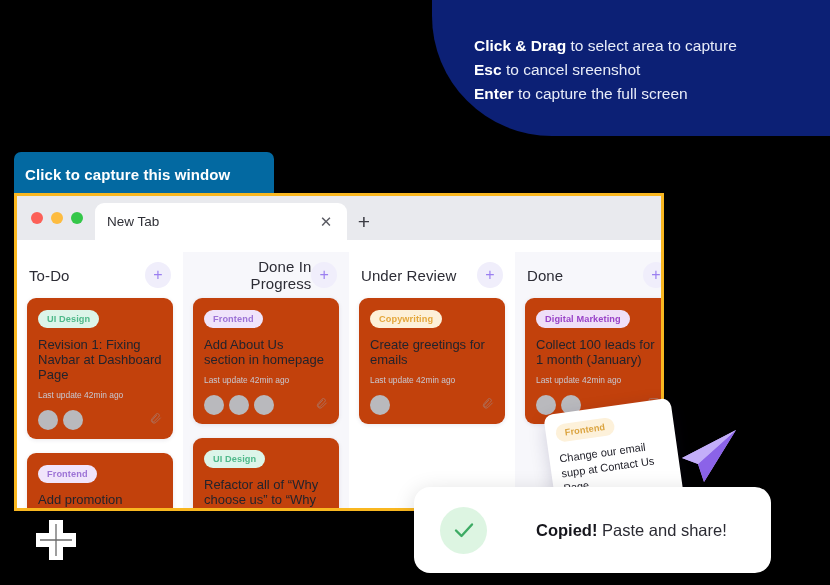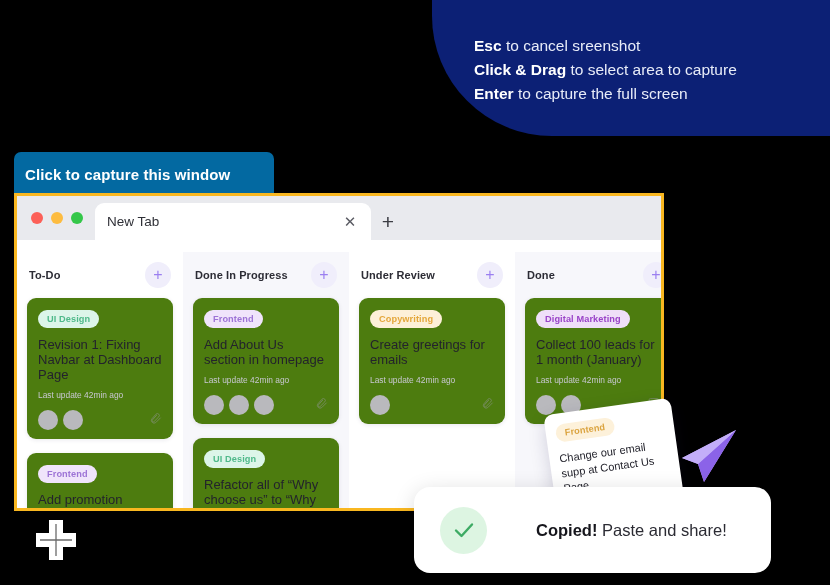--- a/index.html
+++ b/index.html
@@ -53,21 +53,21 @@
   .tabbar {
     height: 44px; background: #e9eaee;
     display: flex; align-items: flex-end;
     padding-left: 10px; position: relative;
   }
   .traffic { display:flex; gap:8px; align-items:center; height:44px; padding:0 12px 0 4px; }
   .dot { width: 12px; height: 12px; border-radius: 50%; }
   .dot.red { background:#fc6058; } .dot.yellow { background:#fdbc40; } .dot.green { background:#34c749; }
 
   .tab {
-    position: relative; width: 276px; height: 37px;
+    position: relative; width: 252px; height: 37px;
     background: #ffffff;
     border-top-left-radius: 9px; border-top-right-radius: 9px;
     display: flex; align-items: center; padding: 0 12px;
   }
   .tab-title { font-size: 13.5px; color: #2f3037; flex: 1; }
   .tab-close {
     width: 18px; height: 18px; display:flex; align-items:center; justify-content:center;
     color:#5a5b63; font-size:15px; line-height:1;
   }
   .newtab-btn {
@@ -79,29 +79,29 @@
   .board {
     position: relative; height: 271px; background: #ffffff;
     display: flex; padding: 12px 0 0 0; overflow: hidden;
   }
   .column { width: 166px; flex: 0 0 166px; padding: 0 10px; position: relative; }
   .column.alt { background: #f7f7fb; }
   .col-head {
     display: flex; align-items: center; justify-content: space-between;
     height: 46px; padding: 0 2px;
   }
-  .col-title { font-size: 11px; color: #2c2c35; font-weight: 700; letter-spacing:.1px;text-align:right; }
+  .col-title { font-size: 15px; color: #2c2c35; font-weight: 400; letter-spacing:.1px;text-align:right; }
   .col-add {
     width: 26px; height: 26px; border-radius: 50%;
     background: #f0eefb; color: #9b7ff0;
     display: flex; align-items: center; justify-content: center;
     font-size: 16px; line-height: 1; font-weight: 400;
   }
   .card {
-    background: #4d7c0f; border-radius: 9px;
+    background: #c2410c; border-radius: 9px;
     box-shadow: 0 1px 4px rgba(40,30,80,.10);
     padding: 10px 11px 9px 11px; margin-bottom: 14px;
   }
   .tag {
     display: inline-block; border-radius: 11px;
     font-size: 9.2px; padding: 4px 9px; margin-bottom: 9px;
     font-weight: 600; letter-spacing:.1px;
   }
   .tag.ui        { background:#dcf5e9; color:#4fb98a; }
   .tag.frontend  { background:#f0e4fb; color:#9d73d6; }
@@ -152,24 +152,24 @@
   
   .crosshair { position: absolute; left: 32px; top: 516px; width: 48px; height: 48px; z-index: 60; }
 </style>
 </head>
 <body>
 
 <div id="stage">
 
   <div class="instr-panel">
     <div class="instr-line">
+      <b>Click &amp; Drag</b><span> to select area to capture</span>
+    </div>
+    <div class="instr-line">
       <b>Esc</b><span> to cancel sreenshot</span>
-    </div>
-    <div class="instr-line">
-      <b>Click &amp; Drag</b><span> to select area to capture</span>
     </div>
     <div class="instr-line">
       <b>Enter</b><span> to capture the full screen</span>
     </div>
   </div>
 
   <div class="capture-banner">
     <span>Click to capture this window</span>
   </div>
 

